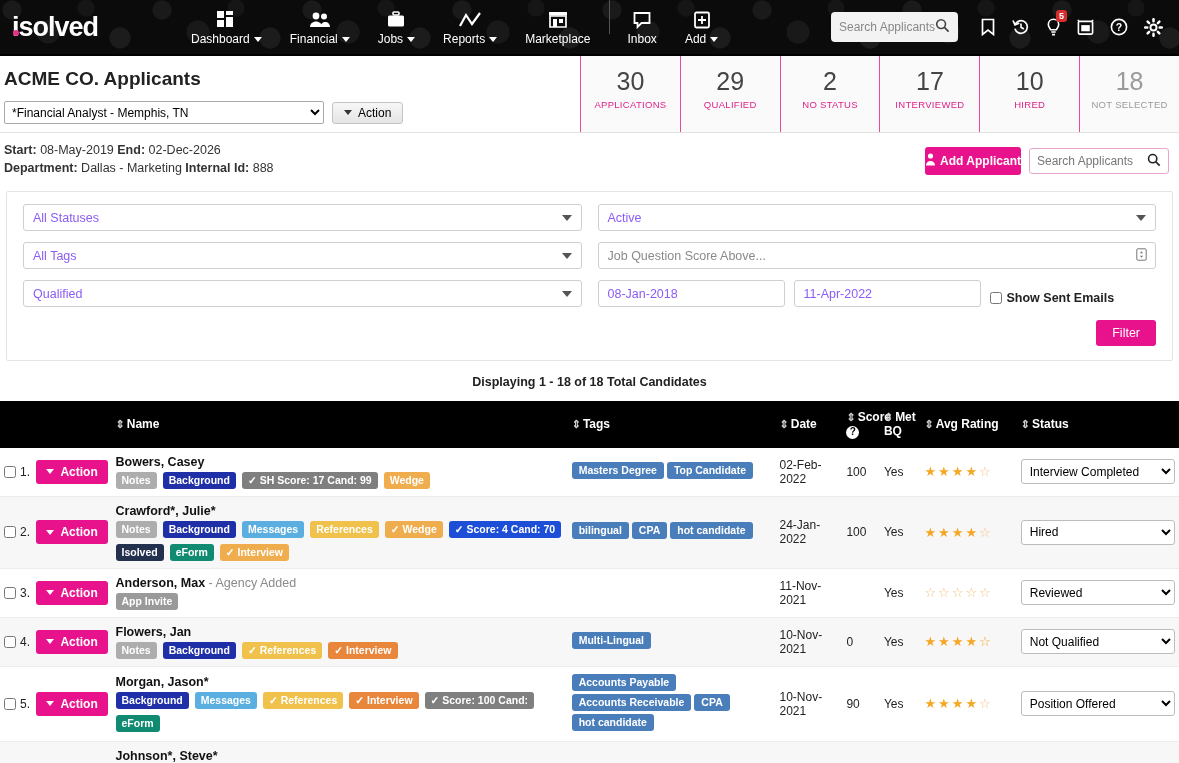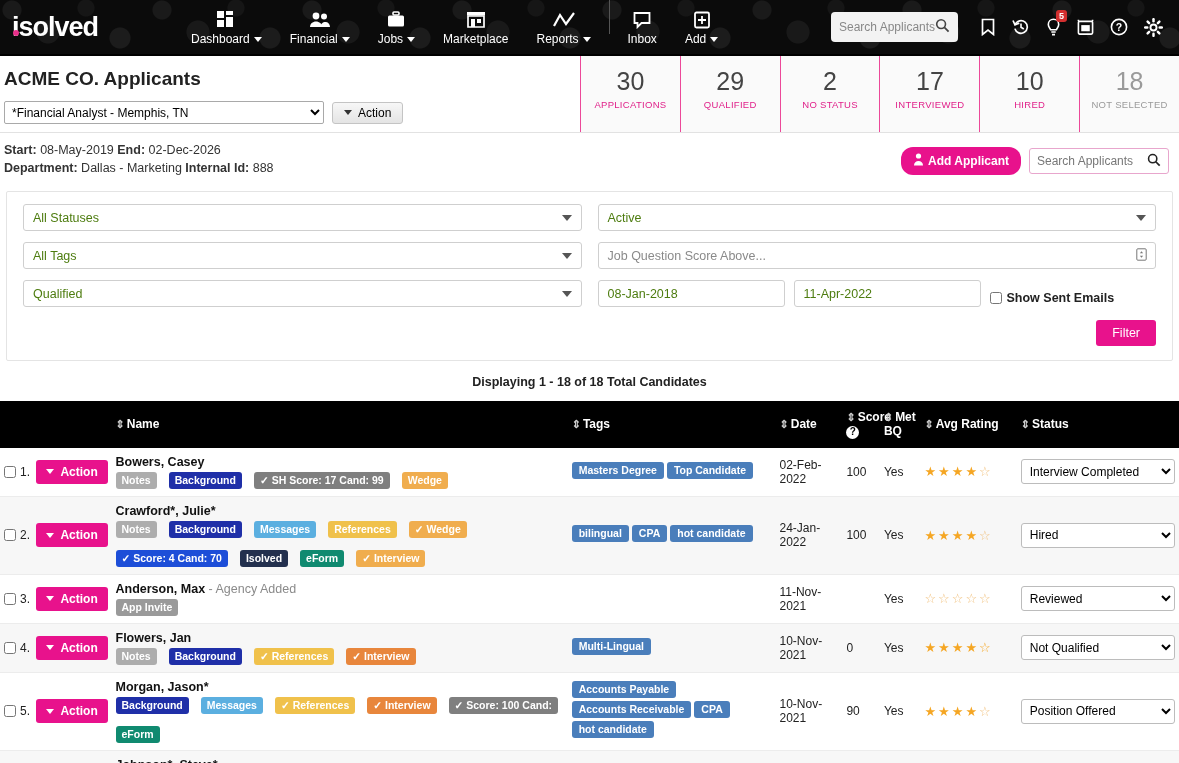--- a/index.html
+++ b/index.html
@@ -92,40 +92,40 @@
   .stat .num { font-size: 25px; color:#444; font-weight:300; line-height: 1.05; }
   .stat .lab { font-size: 9.5px; color:#e0218a; letter-spacing:0.3px; margin-top: 5px; }
   .stat.muted .num { color:#9a9a9a; }
   .stat.muted .lab { color:#9a9a9a; }
 
   .meta-row { padding: 8px 4px 6px 4px; display:flex; align-items:flex-start; }
   .meta-left { flex:1; font-size:12.5px; line-height: 18px; color:#333; }
   .meta-left b { font-weight:700; }
   .meta-right { display:flex; align-items:center; gap:8px; padding-right: 6px; padding-top: 6px;}
   .add-applicant {
-    background:#e8128c; color:#fff; border:none; border-radius:12px;
-    padding: 6px 12px; font-size:12px; font-weight:bold; cursor:pointer;
+    background:#e8128c; color:#fff; border:none; border-radius:3px;
+    padding: 6px 0; font-size:12px; font-weight:bold; cursor:pointer;
     display:flex; align-items:center; gap:4px;
   }
   .search-applicants2 {
     border:1px solid #e8a6cd; border-radius:3px; height:26px; width:140px;
     display:flex; align-items:center; padding: 0 7px; background:#fff;
   }
   .search-applicants2 input { border:none;outline:none;flex:1;font-size:12px;font-family:inherit;width:100%; }
   .search-applicants2 input::placeholder { color:#777; }
 
   
   .filter-panel {
     background:#fff; border:1px solid #e4e4e4; margin: 8px 6px 0 6px;
     padding: 12px 16px 14px 16px; display:flex; gap: 16px; border-radius:2px;
   }
   .fcol { flex:1; display:flex; flex-direction:column; gap:11px; }
   .fld {
     border:1px solid #cfcfcf; border-radius:3px; height:27px; background:#fff;
-    display:flex; align-items:center; padding: 0 9px; font-size:12.5px; color:#4d7c0f;
+    display:flex; align-items:center; padding: 0 9px; font-size:12.5px; color:#8b5cf6;
     position:relative;
   }
   .fld.placeholder-text { color:#8a8a8a; }
   .fld .dd { position:absolute; right:9px; width:0;height:0;
     border-left:5px solid transparent;border-right:5px solid transparent;border-top:6px solid #555;}
   .date-row { display:flex; gap:9px; align-items:center; }
   .date-row .fld { flex: 0 0 187px; }
   .chk-wrap { display:flex; align-items:center; gap:5px; font-size:12.5px; font-weight:bold; color:#222;margin-top:8px;}
   .chk-wrap input { width:12px;height:12px;}
   .filter-btn-row { display:flex; justify-content:flex-end; margin-top: 2px;}
@@ -154,21 +154,21 @@
   .rowchk { display:flex; align-items:center; gap:4px; font-size:12px; }
   .rowchk input { width:12px;height:12px; }
   .row-action {
     background:#e8128c;color:#fff;border:none;border-radius:3px;
     padding:5px 10px;font-size:12px;font-weight:bold;cursor:pointer;
     display:flex;align-items:center;gap:6px; white-space:nowrap;
   }
   .row-action .ac { width:0;height:0;border-left:4px solid transparent;border-right:4px solid transparent;border-top:5px solid #fff;}
   .cand-name { font-size:12.5px; font-weight:bold; color:#111; margin-bottom:3px; }
   .cand-name .sub { font-weight:normal; color:#8a8a8a; }
-  .badges { display:flex; flex-wrap:wrap; gap:12px; }
+  .badges { display:flex; flex-wrap:wrap; gap:6px; }
   .bdg {
     display:inline-block; padding: 2px 6px; border-radius:3px;
     font-size:10.5px; font-weight:bold; color:#fff; white-space:nowrap; line-height: 13px;
   }
   .tag-pill {
     display:inline-block; background:#4a7ebb; color:#fff; border-radius:3px;
     padding: 2px 7px; font-size:10.5px; font-weight:bold; margin: 0 3px 3px 0;
     line-height: 13px;
   }
   .stars { color:#f5a623; font-size:13px; letter-spacing:2px; white-space:nowrap; }
@@ -218,37 +218,37 @@
         <svg width="18" height="18" viewBox="0 0 18 18">
             <rect x="6" y="1" width="6" height="3" rx="1" fill="none" stroke="#fff" stroke-width="1.6"></rect>
             <rect x="1" y="4.5" width="16" height="11" rx="1.5" fill="#fff"></rect>
           </svg>
       </span>
       <span class="lbl"><span>Jobs</span><i class="caret"></i></span>
     </div>
 
     <div class="navitem">
       <span class="ic">
+        <svg width="22" height="18" viewBox="0 0 22 18">
+            <polyline points="1,15 7,4 13,13 21,2" fill="none" stroke="#fff" stroke-width="2.2"></polyline>
+          </svg>
+      </span>
+      <span class="lbl"><span>Reports</span><i class="caret"></i></span>
+    </div>
+
+    <div class="navitem">
+      <span class="ic">
         <svg width="20" height="18" viewBox="0 0 20 18">
             <path d="M1 1h18v3.5H1z" fill="#fff"></path>
             <path d="M2 5h16v11H2z" fill="none" stroke="#fff" stroke-width="1.7"></path>
             <rect x="5" y="8" width="4" height="8" fill="#fff"></rect>
             <rect x="11" y="8" width="4" height="4" fill="#fff"></rect>
           </svg>
       </span>
       <span class="lbl"><span>Marketplace</span></span>
-    </div>
-
-    <div class="navitem">
-      <span class="ic">
-        <svg width="22" height="18" viewBox="0 0 22 18">
-            <polyline points="1,15 7,4 13,13 21,2" fill="none" stroke="#fff" stroke-width="2.2"></polyline>
-          </svg>
-      </span>
-      <span class="lbl"><span>Reports</span><i class="caret"></i></span>
     </div>
 
     <div class="navdiv"></div>
 
     <div class="navitem">
       <span class="ic">
         <svg width="18" height="18" viewBox="0 0 18 18">
             <path d="M1.5 2h15v10h-8l-4 4v-4h-3z" fill="none" stroke="#fff" stroke-width="1.8"></path>
           </svg>
       </span>

